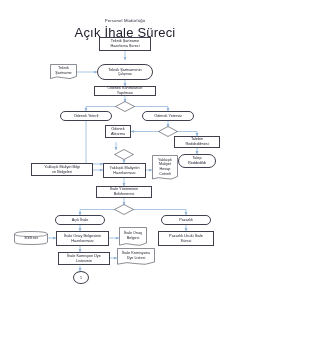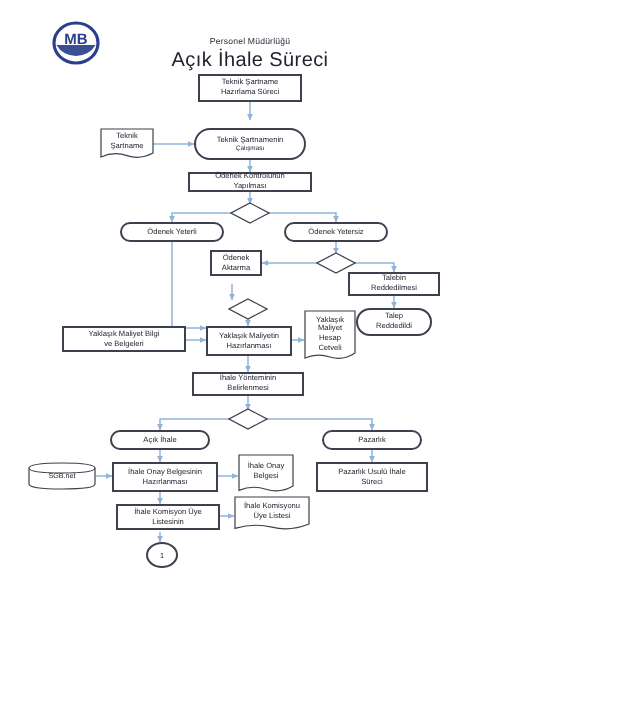--- a/index.html
+++ b/index.html
@@ -37,21 +37,21 @@
     font-size: 4.3px;
     color: #2a2a3a;
     letter-spacing: 0.1px;
   }
   #header-title {
     position: absolute;
     left: 0;
     top: 25px;
     width: 250px;
     text-align: center;
-    font-size: 10px;
+    font-size: 13px;
     color: #23232f;
     letter-spacing: 0.2px;
   }
   
   .node {
     position: absolute;
     box-sizing: border-box;
     border: 0.6px solid #3f3f4d;
     background: #ffffff;
     color: #1d1d2b;
@@ -130,27 +130,20 @@
   .sub {
     display: block;
     font-size: 3.2px;
   }
 </style>
 </head>
 <body>
 
 <div id="page">
 
-  <div id="logo">
-    <svg width="26" height="24" viewBox="0 0 26 24">
-      <ellipse cx="13" cy="11.5" rx="11" ry="10" fill="#ffffff" stroke="#2b3f8c" stroke-width="1.6"></ellipse>
-      <path d="M3.2 12.5 A11 10 0 0 0 22.8 12.5 Z" fill="#2b3f8c" opacity="0.92"></path>
-      <text x="13" y="12.2" text-anchor="middle" font-family="Liberation Sans, sans-serif" font-size="7.5" font-weight="bold" fill="#2b3f8c">MB</text>
-    </svg>
-  </div>
   <div id="header-sub">Personel Müdürlüğü</div>
   <div id="header-title">Açık İhale Süreci</div>
 
   <svg id="arrows" viewBox="0 0 250 353">
     <defs>
       <marker id="ah" markerWidth="5" markerHeight="5" refX="4.2" refY="2" orient="auto" markerUnits="strokeWidth">
         <path d="M0,0 L4.4,2 L0,4 z" fill="#8fb4d9"></path>
       </marker>
     </defs>
     <g stroke="#8fb4d9" stroke-width="0.75" fill="none" marker-end="url(#ah)">

